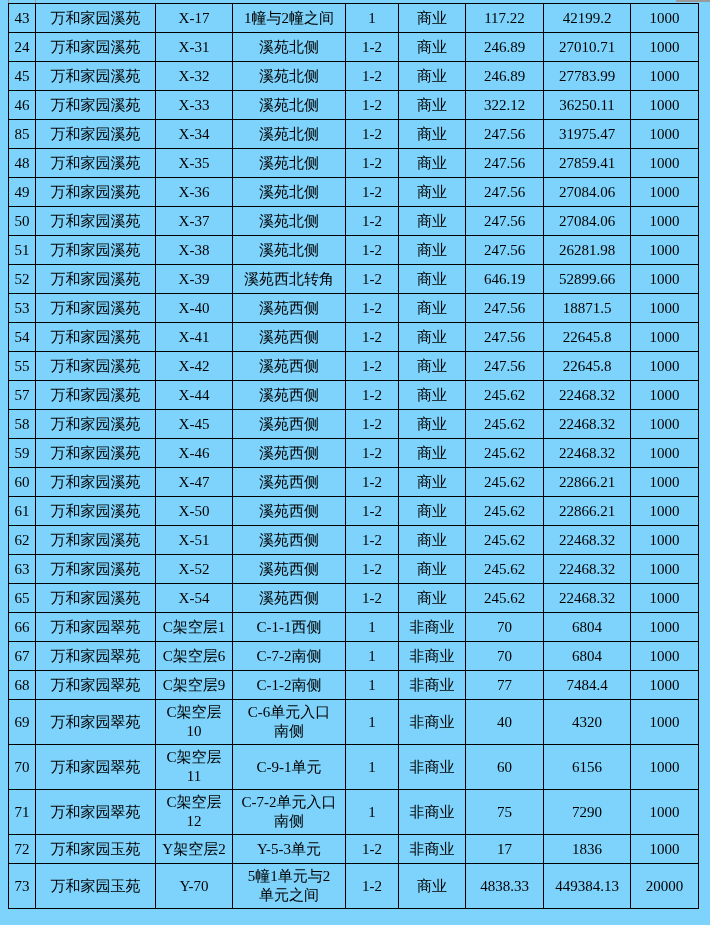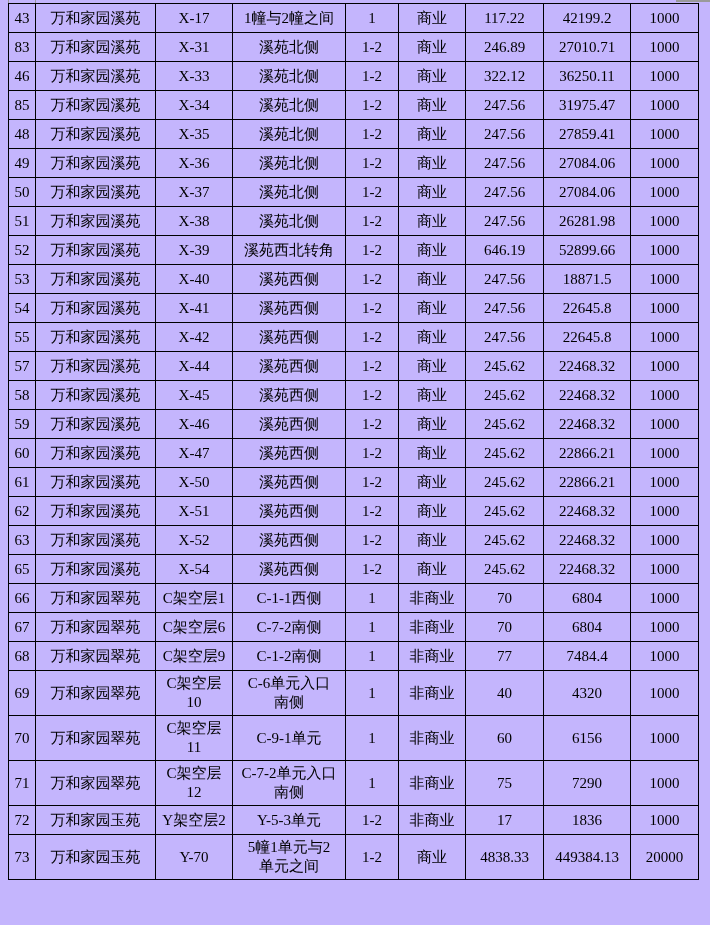--- a/index.html
+++ b/index.html
@@ -4,21 +4,21 @@
 <style>
   html, body {
     margin: 0;
     padding: 0;
     background: #ffffff;
   }
   .page {
     position: relative;
     width: 710px;
     height: 925px;
-    background: #c4b5fd;
+    background: #7dd3fc;
     overflow: hidden;
     font-family: "Liberation Serif", serif;
   }
   
   .artifact {
     position: absolute;
     background: #9a9a9a;
   }
   .artifact-left-tick {
     left: 8px; top: 0; width: 1px; height: 3px;
@@ -79,28 +79,39 @@
     <td class="c-estate">万和家园溪苑</td>
     <td class="c-code">X-17</td>
     <td class="c-location">1幢与2幢之间</td>
     <td class="c-floor">1</td>
     <td class="c-category">商业</td>
     <td class="c-area">117.22</td>
     <td class="c-amount">42199.2</td>
     <td class="c-deposit">1000</td>
   </tr>
         <tr>
-    <td class="c-index">83</td>
+    <td class="c-index">24</td>
     <td class="c-estate">万和家园溪苑</td>
     <td class="c-code">X-31</td>
     <td class="c-location">溪苑北侧</td>
     <td class="c-floor">1-2</td>
     <td class="c-category">商业</td>
     <td class="c-area">246.89</td>
     <td class="c-amount">27010.71</td>
+    <td class="c-deposit">1000</td>
+  </tr>
+        <tr>
+    <td class="c-index">45</td>
+    <td class="c-estate">万和家园溪苑</td>
+    <td class="c-code">X-32</td>
+    <td class="c-location">溪苑北侧</td>
+    <td class="c-floor">1-2</td>
+    <td class="c-category">商业</td>
+    <td class="c-area">246.89</td>
+    <td class="c-amount">27783.99</td>
     <td class="c-deposit">1000</td>
   </tr>
         <tr>
     <td class="c-index">46</td>
     <td class="c-estate">万和家园溪苑</td>
     <td class="c-code">X-33</td>
     <td class="c-location">溪苑北侧</td>
     <td class="c-floor">1-2</td>
     <td class="c-category">商业</td>
     <td class="c-area">322.12</td>

